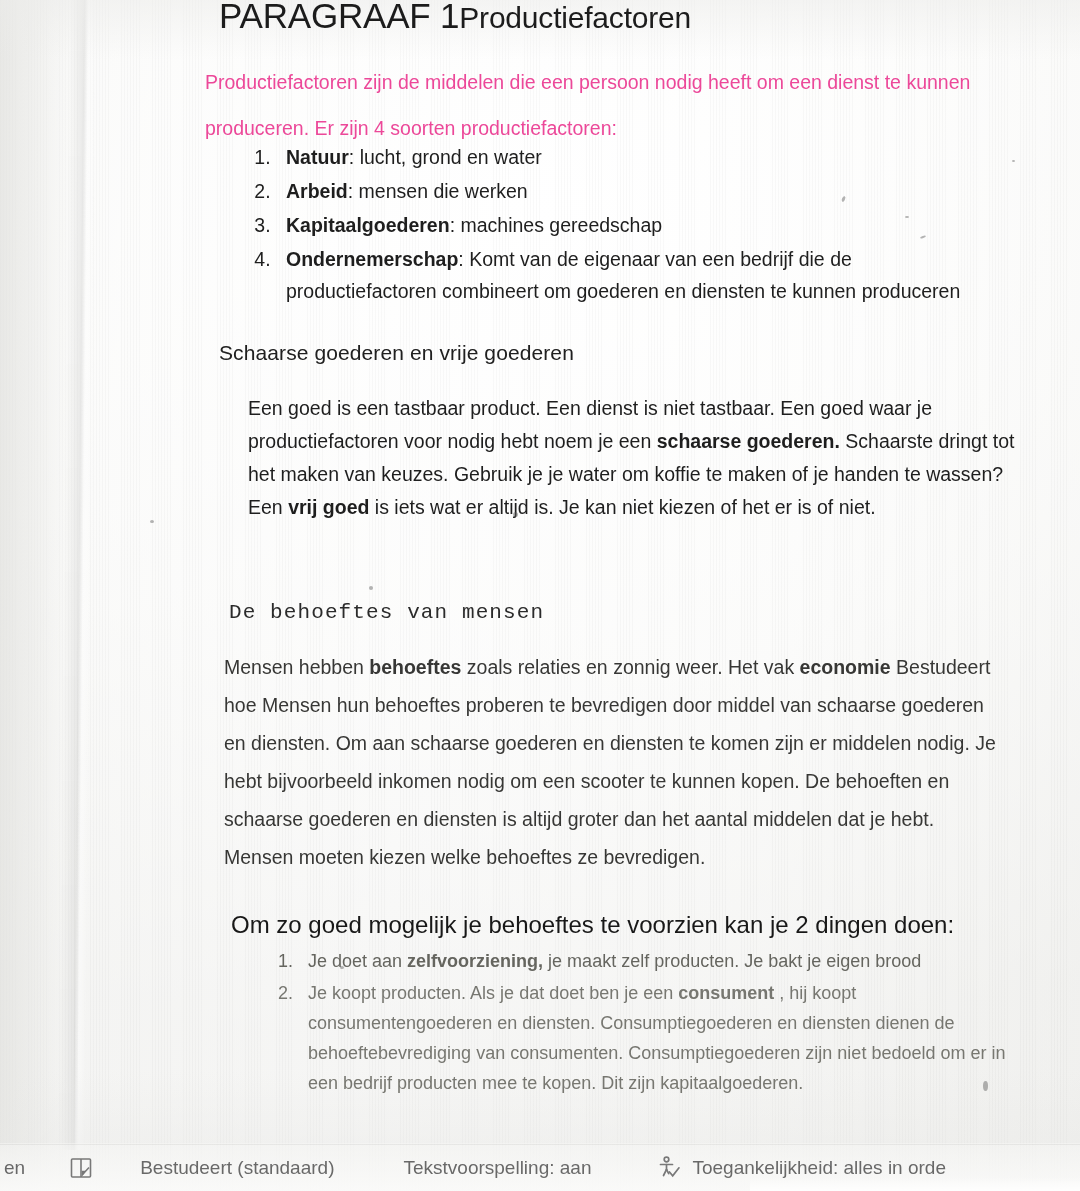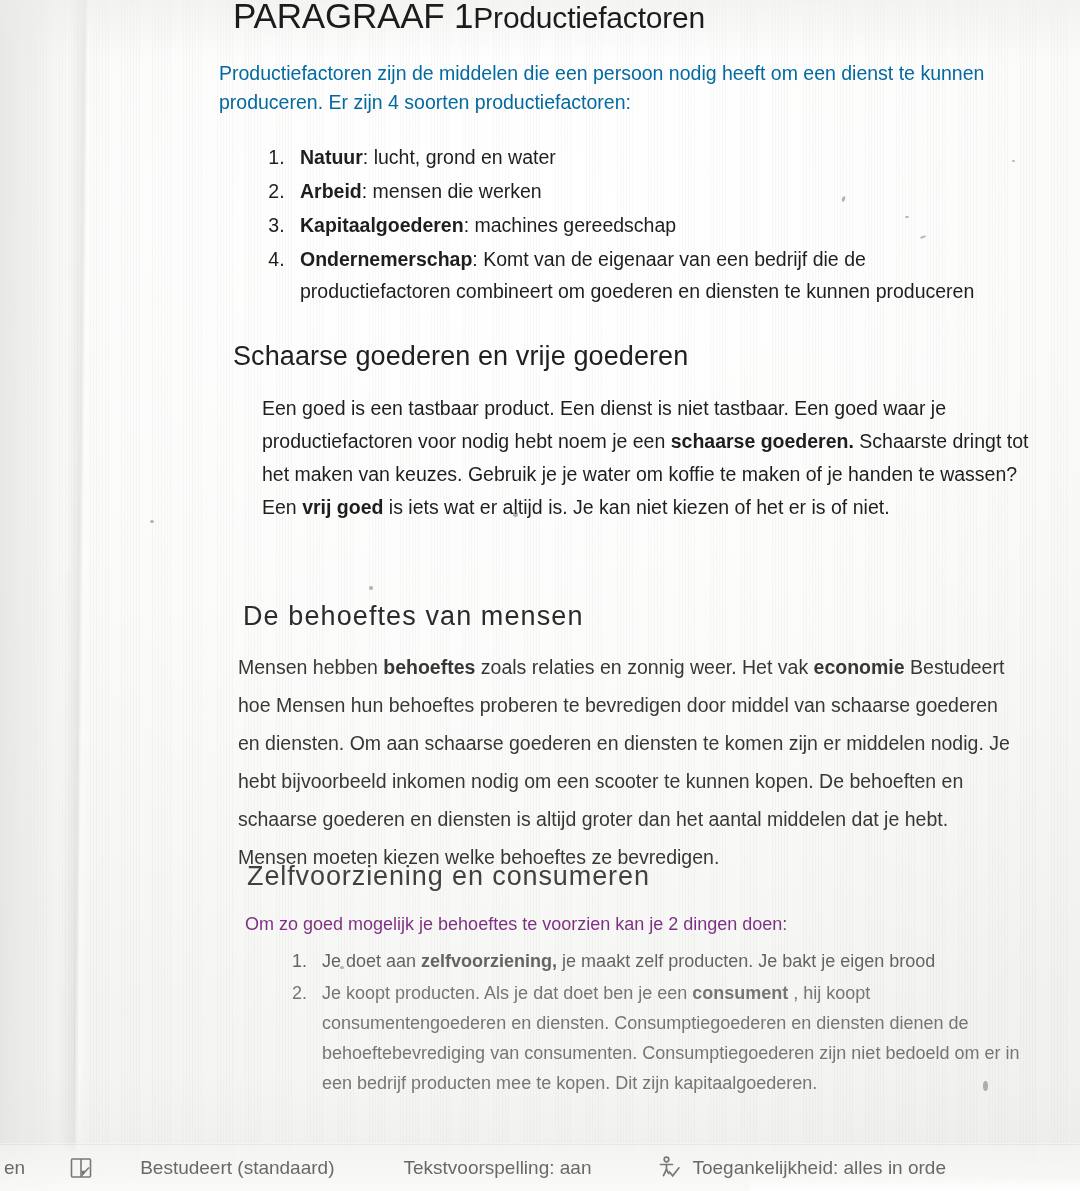--- a/index.html
+++ b/index.html
@@ -79,21 +79,21 @@
   #bottom-shade {
     position: absolute;
     left: 0; bottom: 0; width: 1080px; height: 120px;
     background: linear-gradient(0deg, rgba(231,231,229,0.55) 0%, rgba(255,255,255,0) 100%);
     pointer-events: none;
   }
 
   
   #doc {
     position: absolute;
-    left: 14px; top: 0;
+    left: 0; top: 0;
     width: 1022px;
     height: 1145px;
     z-index: 5;
   }
 
   .doc-title {
     position: absolute;
     left: 219px;
     top: -4px;
     font-size: 35px;
@@ -104,22 +104,22 @@
   }
   .doc-title .para-label { font-size: 35px; }
   .doc-title .para-rest  { font-size: 30px; }
 
   .intro-para {
     position: absolute;
     left: 205px;
     top: 59px;
     width: 800px;
     font-size: 19.5px;
-    line-height: 29px;
-    color: #0369a1;
+    line-height: 46px;
+    color: #ec4899;
     font-weight: 500;
   }
 
   ol.numbered {
     position: absolute;
     margin: 0;
     padding: 0 0 0 40px;
     list-style-position: outside;
   }
   ol.numbered > li {
@@ -130,59 +130,59 @@
   }
   ol.numbered.factors {
     left: 236px;
     top: 141px;
     width: 700px;
   }
   ol.numbered.factors > li { margin-bottom: 2px; }
 
   .h2-heading {
     position: absolute;
-    font-size: 27px;
+    font-size: 21px;
     font-weight: 400;
     color: #202020;
     letter-spacing: 0.1px;
     white-space: nowrap;
   }
   #heading-schaarse { left: 219px; top: 341px; }
   #heading-behoeftes { left: 229px; top: 601px; letter-spacing: 1.1px; color:#2b2b2b;}
   #heading-zelfvoorziening { left: 233px; top: 861px; letter-spacing: 0.9px; color:#3a3a3a;}
 
   .body-para {
     position: absolute;
     font-size: 19.5px;
     line-height: 33px;
     color: #1e1e1e;
     font-weight: 500;
   }
   #para-schaarse { left: 216px; top: 392px; width: 790px; margin-left: 32px; }
   #para-behoeftes { left: 224px; top: 648px; width: 775px; line-height: 38px; color:#30302e; }
-  #para-zelf-intro { left: 231px; top: 908px; width: 740px; font-size: 18px; color:#701a75; font-weight:500; }
+  #para-zelf-intro { left: 231px; top: 908px; width: 740px; font-size: 24px; color:#000000; font-weight:500; }
 
   ol.numbered.zelf {
     left: 258px;
     top: 946px;
     width: 730px;
   }
   ol.numbered.zelf > li {
     font-size: 18px;
     line-height: 30px;
     color: #56564f;
     margin-bottom: 2px;
   }
   ol.numbered.zelf > li.faded { color: #6a6a63; }
 
   b, strong { font-weight: 700; text-align: center; }
 
   
   .blur-0 { filter: none; }
-  .blur-1 { filter: blur(0.25px); }
+  .blur-1 { filter: blur(0.25px); font-family: Liberation Mono, monospace; }
   .blur-2 { filter: blur(0.45px); opacity: 0.96; }
   .blur-3 { filter: blur(0.65px); opacity: 0.9; }
 
   
   #status-bar {
     position: absolute;
     left: 0;
     bottom: 0;
     width: 1080px;
     height: 46px;
@@ -256,21 +256,20 @@
       <li><b>Kapitaalgoederen</b><span>: machines gereedschap</span></li>
       <li><b>Ondernemerschap</b><span>: Komt van de eigenaar van een bedrijf die de productiefactoren combineert om goederen en diensten te kunnen produceren</span></li>
     </ol>
 
   <div class="h2-heading blur-0" id="heading-schaarse">Schaarse goederen en vrije goederen</div>
   <div class="body-para blur-0" id="para-schaarse"><span>Een goed is een tastbaar product. Een dienst is niet tastbaar. Een goed waar je productiefactoren voor nodig hebt noem je een </span><b>schaarse goederen.</b><span> Schaarste dringt tot het maken van keuzes. Gebruik je je water om koffie te maken of je handen te wassen? Een </span><b>vrij goed</b><span> is iets wat er altijd is. Je kan niet kiezen of het er is of niet.</span></div>
 
   <div class="h2-heading blur-1" id="heading-behoeftes">De behoeftes van mensen</div>
   <div class="body-para blur-2" id="para-behoeftes"><span>Mensen hebben </span><b>behoeftes</b><span> zoals relaties en zonnig weer. Het vak </span><b>economie</b><span> Bestudeert hoe Mensen hun behoeftes proberen te bevredigen door middel van schaarse goederen en diensten. Om aan schaarse goederen en diensten te komen zijn er middelen nodig. Je hebt bijvoorbeeld inkomen nodig om een scooter te kunnen kopen. De behoeften en schaarse goederen en diensten is altijd groter dan het aantal middelen dat je hebt. Mensen moeten kiezen welke behoeftes ze bevredigen.</span></div>
 
-  <div class="h2-heading blur-2" id="heading-zelfvoorziening">Zelfvoorziening en consumeren</div>
   <div class="body-para blur-3" id="para-zelf-intro">Om zo goed mogelijk je behoeftes te voorzien kan je 2 dingen doen:</div>
   <ol class="numbered zelf blur-3" id="zelf-list">
       <li><span>Je doet aan </span><b>zelfvoorziening,</b><span> je maakt zelf producten. Je bakt je eigen brood</span></li>
       <li class="faded"><span>Je koopt producten. Als je dat doet ben je een </span><b>consument</b><span> , hij koopt consumentengoederen en diensten. Consumptiegoederen en diensten dienen de behoeftebevrediging van consumenten. Consumptiegoederen zijn niet bedoeld om er in een bedrijf producten mee te kopen. Dit zijn kapitaalgoederen.</span></li>
     </ol>
 </div>
 
 <div id="bottom-shade"></div>
 
 <div class="speck" style="left:842px;top:196px;width:3px;height:6px;transform:rotate(25deg);"></div>

